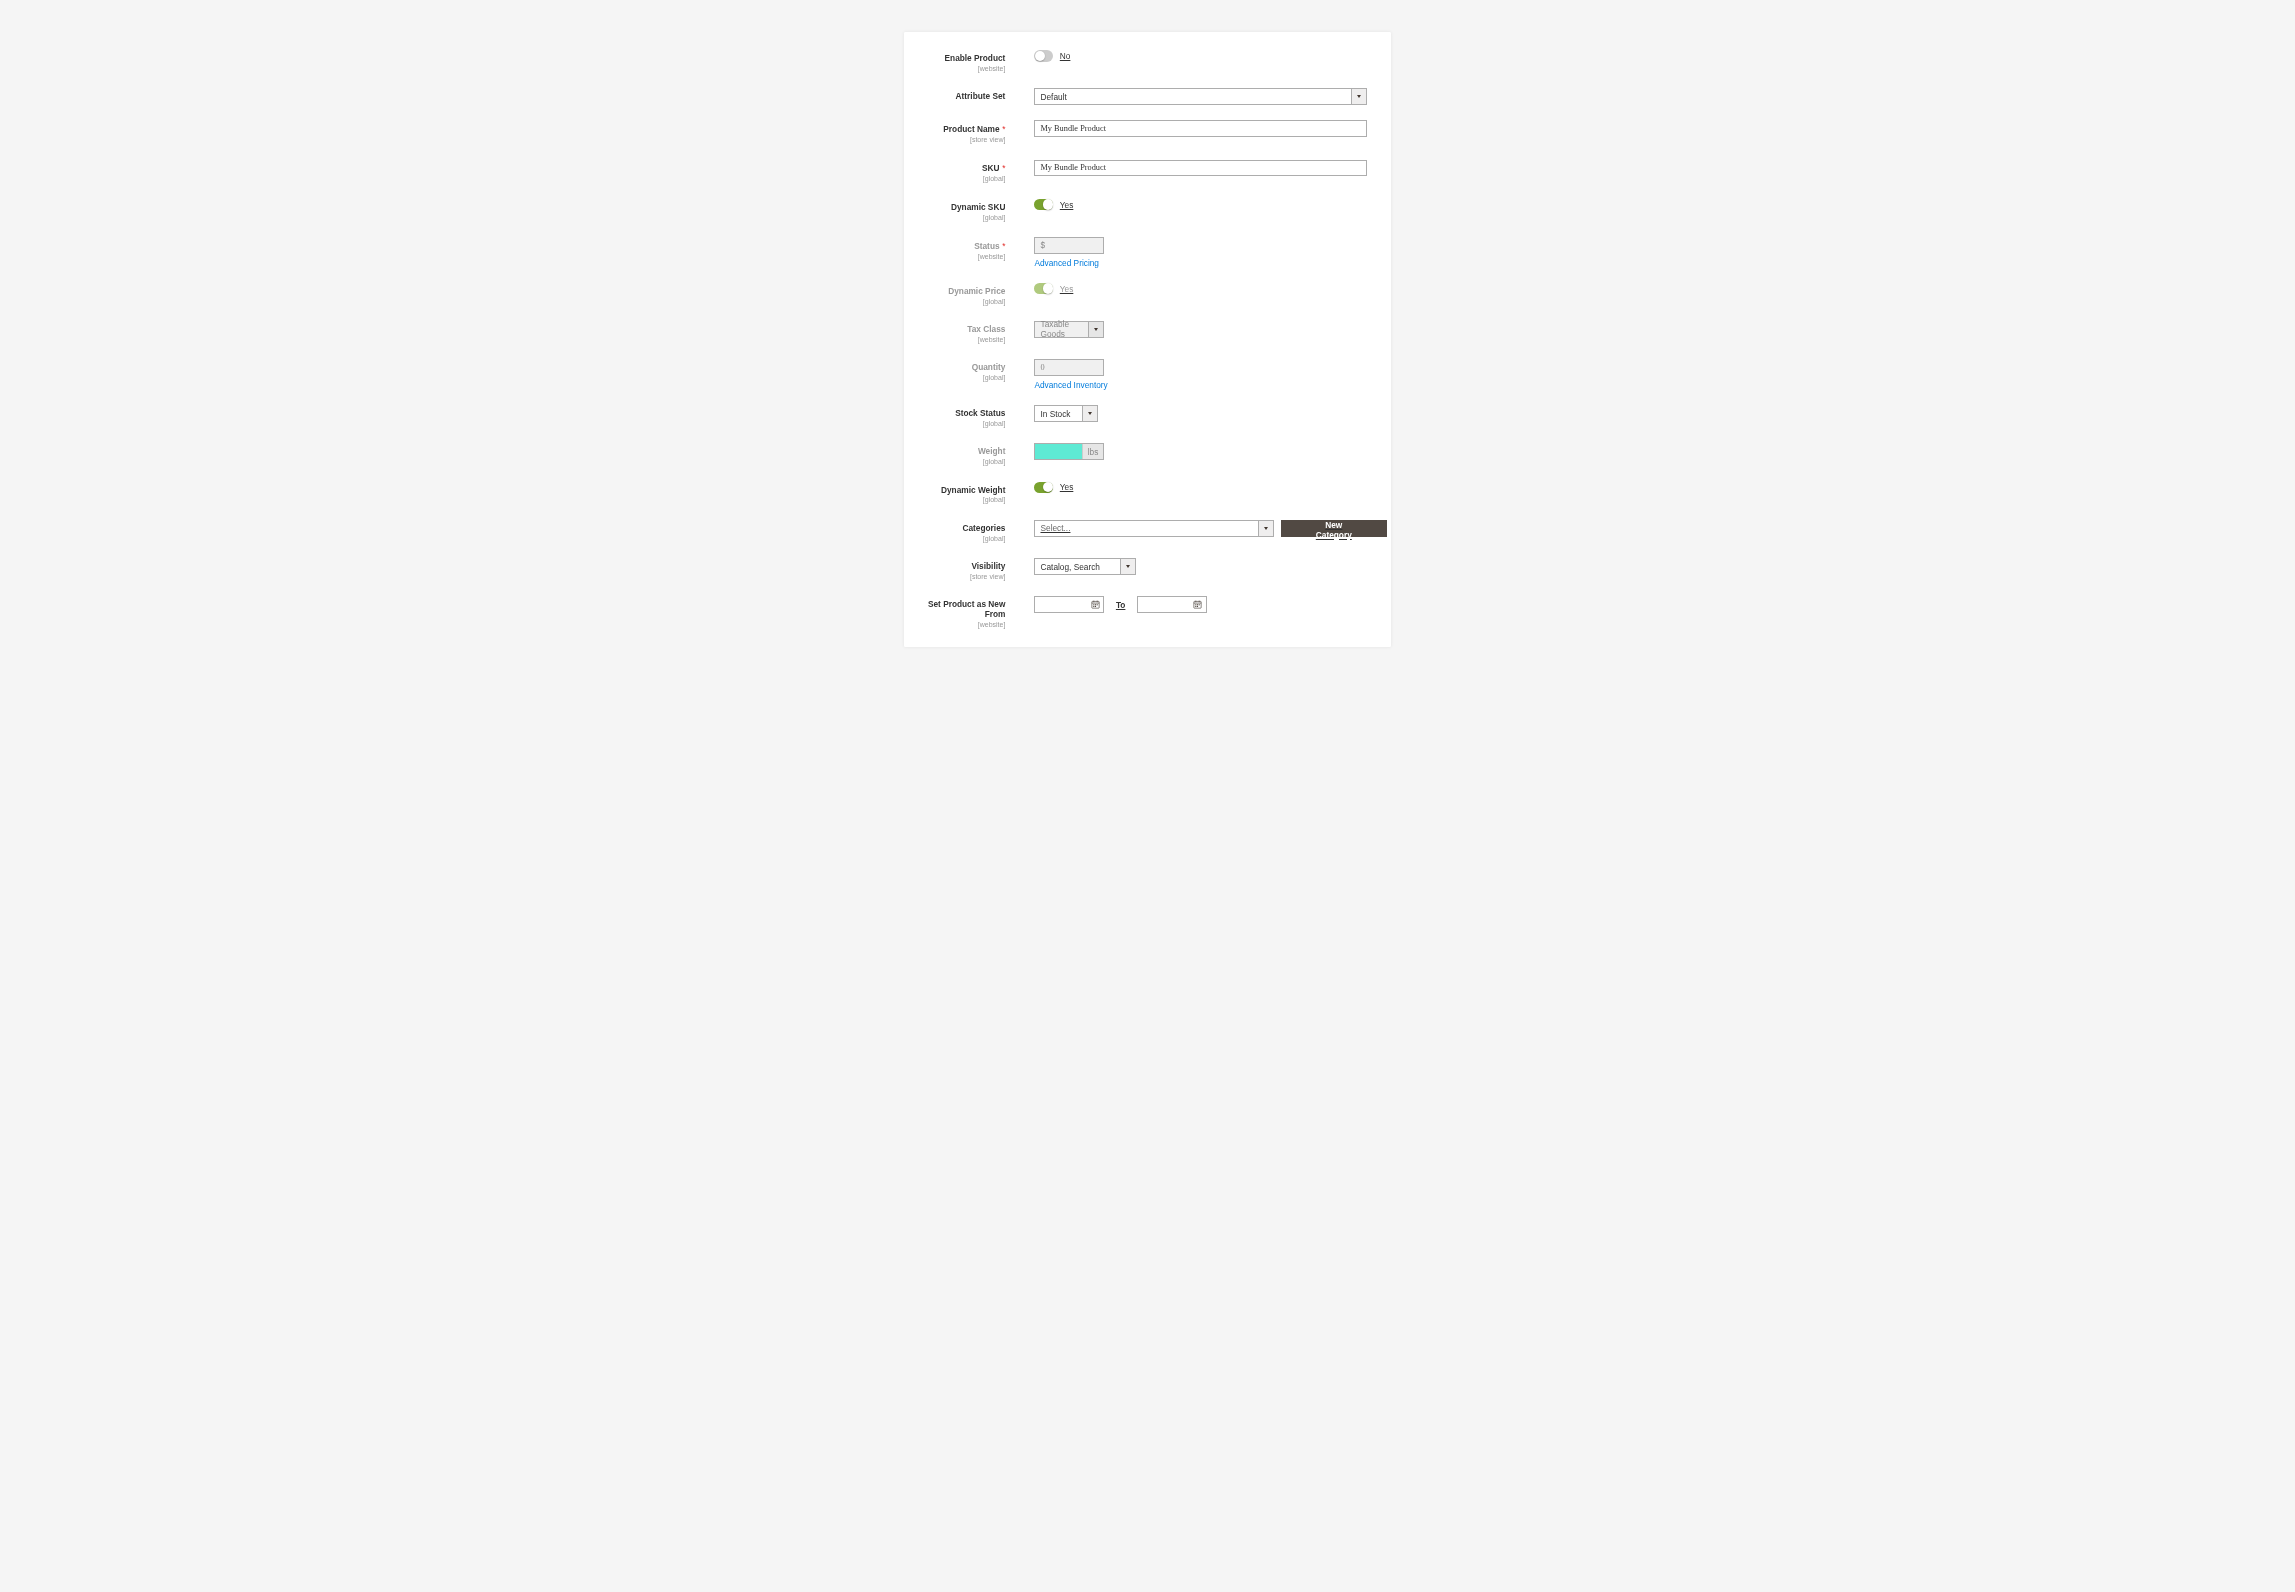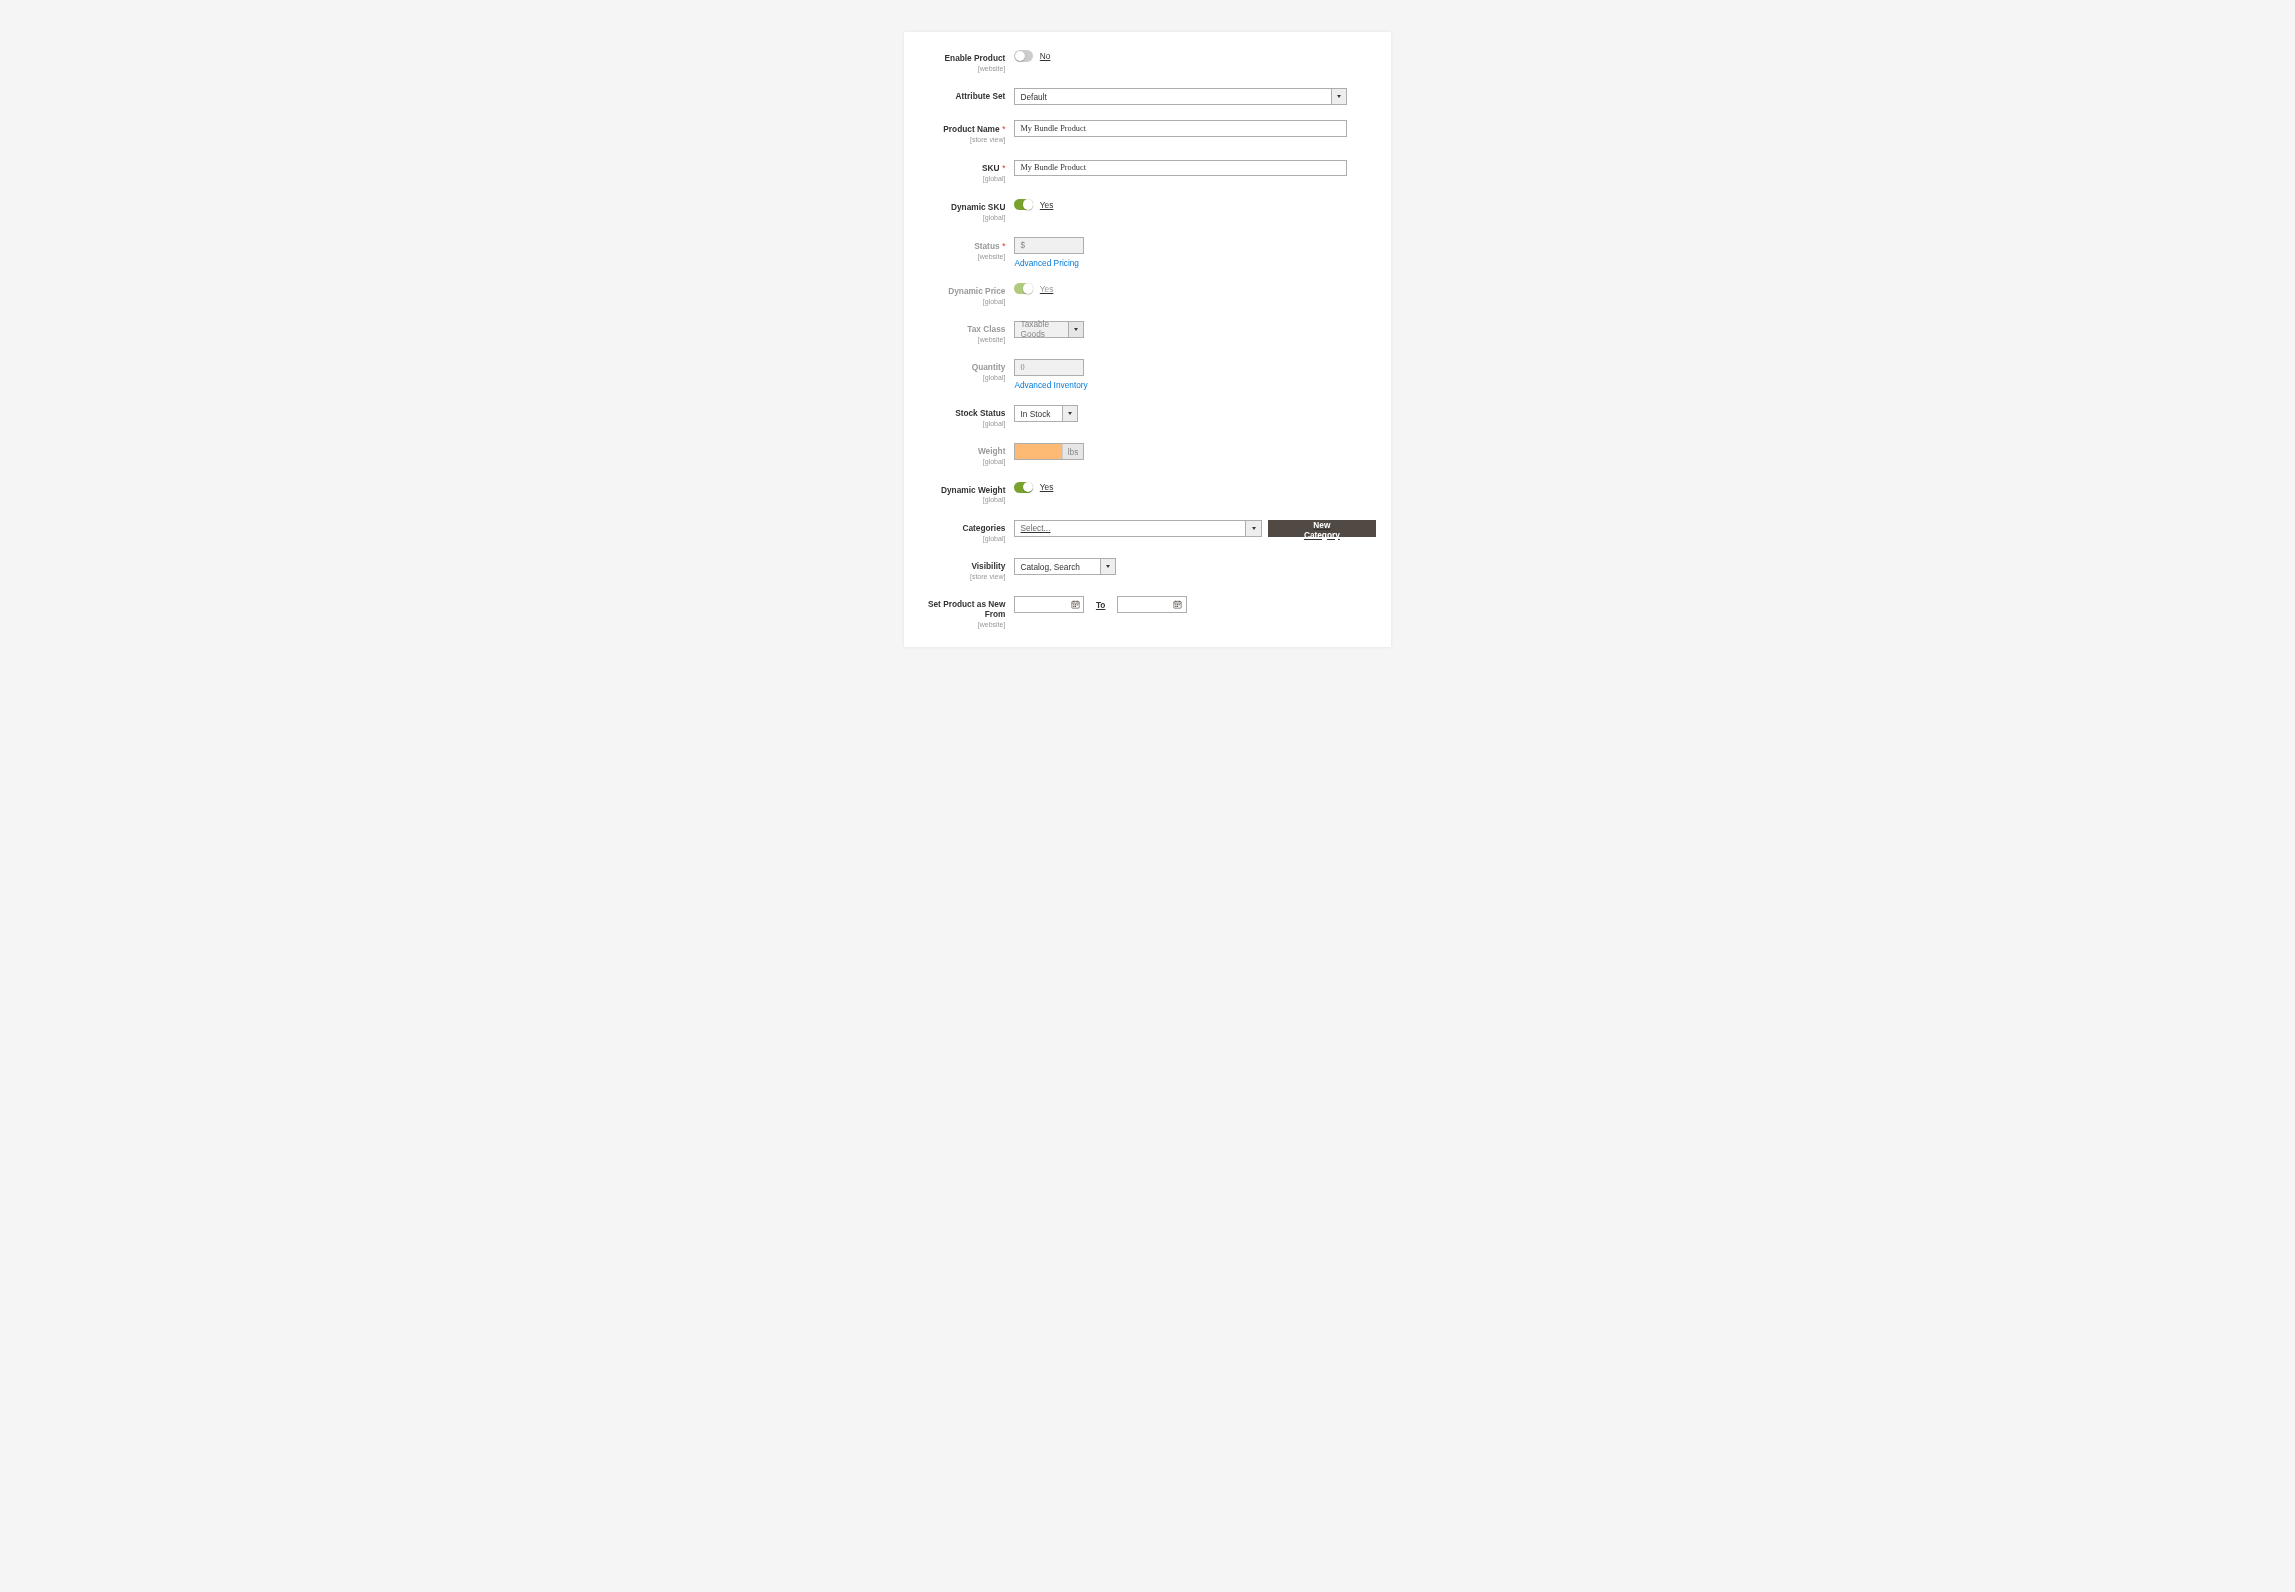--- a/index.html
+++ b/index.html
@@ -16,20 +16,21 @@
     background: #fff;
     width: 487px;
     border-radius: 1.3px;
     box-shadow: 0 0 3.8px rgba(0,0,0,0.08);
     padding: 18px 15.4px 18px 15.4px;
   }
   .field-row {
     display: flex;
     align-items: flex-start;
     margin-bottom: 15.4px;
+    gap: 20px;
   }
   .field-row:last-child { margin-bottom: 0; }
   .label-col {
     width: 95px;
     text-align: right;
     padding-right: 9px;
     padding-top: 3.8px;
     flex-shrink: 0;
   }
   .label-main {
@@ -146,21 +147,21 @@
     font-size: 8.3px;
     color: #888;
     display: flex;
     align-items: center;
   }
   .suffix-input {
     display: flex;
     height: 16.7px;
     width: 70px;
     border: 0.6px solid #adadad;
-    background: #fdba74;
+    background: #5eead4;
   }
   .suffix-input input {
     flex: 1;
     width: 38px;
     border: none;
     background: transparent;
     padding: 0 5.1px;
     font-size: 8.3px;
     color: #888;
     font-family: inherit;

